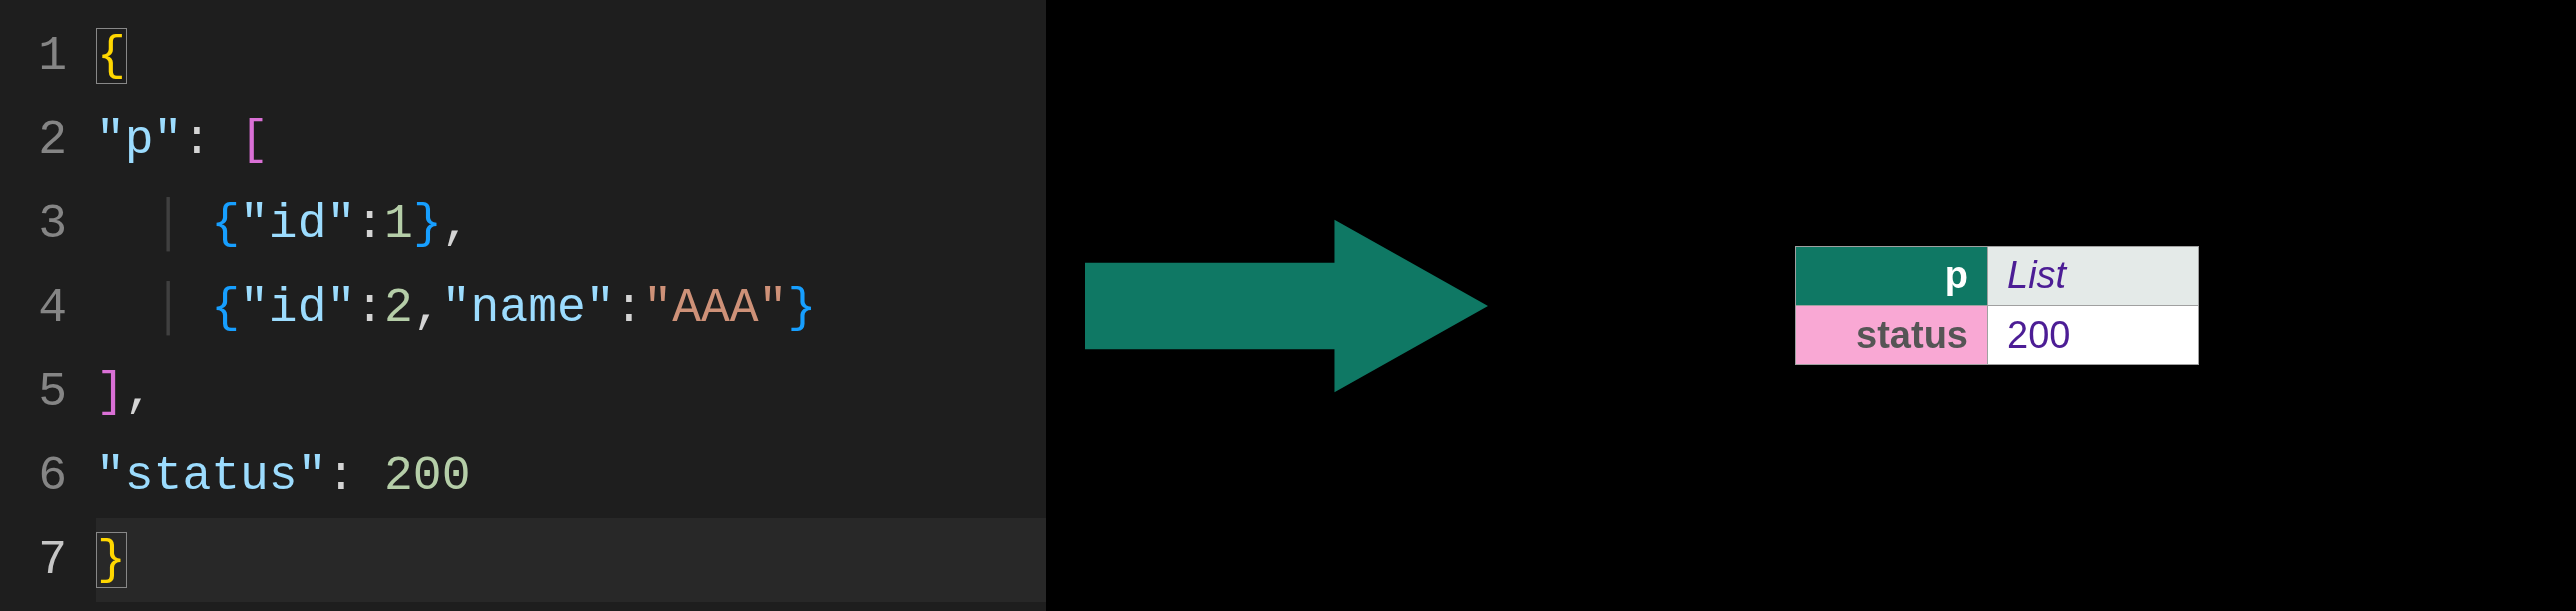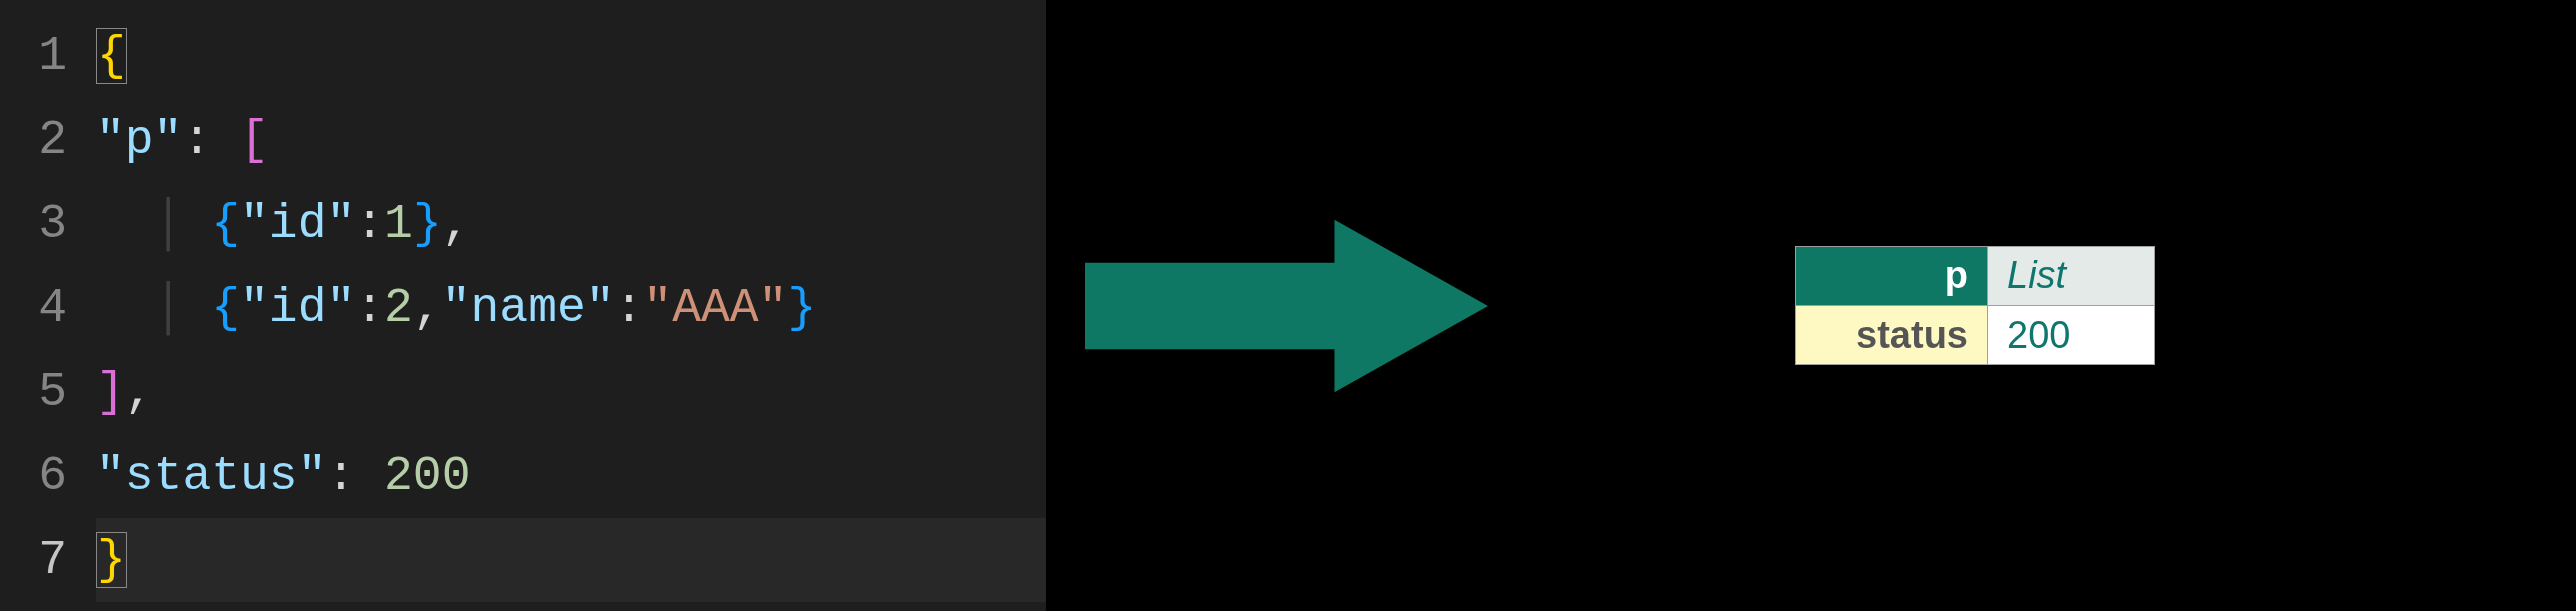--- a/index.html
+++ b/index.html
@@ -89,36 +89,36 @@
       border: 1.9px solid #a0a0a0;
       padding: 7.7px 19px;
     }
     .result-table .key-cell {
       text-align: right;
       font-weight: bold;
       width: 192px;
     }
     .result-table .value-cell {
       background: #fff;
-      width: 167px;
+      width: 211px;
       font-style: italic;
-      color: #0f766e;
+      color: #4c1d95;
     }
     .result-table .value-cell.normal {
       font-style: normal;
     }
     .result-table .selected-row .key-cell {
       background: #0f7864;
       color: #fff;
     }
     .result-table .selected-row .value-cell {
       background: #e4eae8;
     }
     .result-table .normal-row .key-cell {
-      background: #fef9c3;
+      background: #f9a8d4;
       color: #555;
     }
   </style>
 </head>
 <body>
 
 <div class="editor-panel">
   <div class="gutter">
     <div>1</div>
     <div>2</div>

